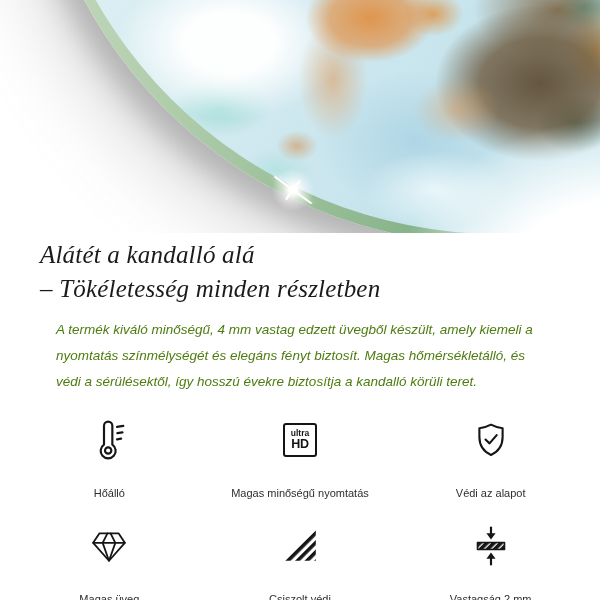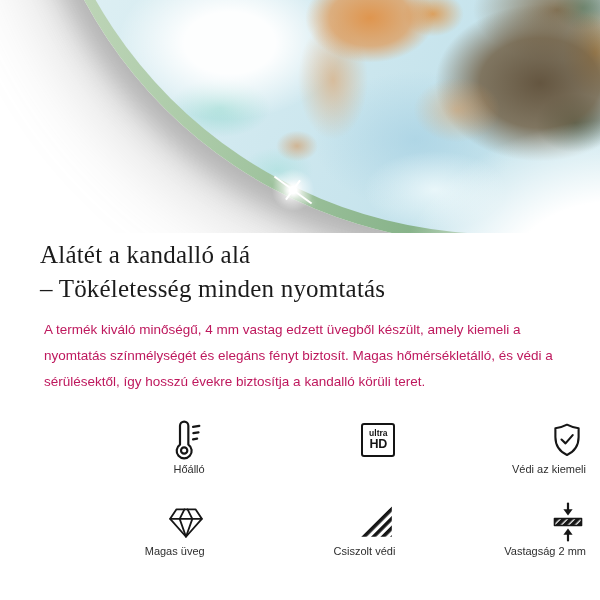--- a/index.html
+++ b/index.html
@@ -39,54 +39,54 @@
     pointer-events:none;
   }
   .sparkle{position:absolute;left:271px;top:168px;width:44px;height:44px;
     background:radial-gradient(circle at 50% 50%, #ffffff 12%, rgba(255,255,255,.55) 32%, rgba(255,255,255,0) 68%);}
   .sparkle::before,.sparkle::after{content:"";position:absolute;left:50%;top:50%;background:#ffffff;
     box-shadow:0 0 6px rgba(255,255,255,.95);}
   .sparkle::before{width:46px;height:2px;transform:translate(-50%,-50%) rotate(36deg);}
   .sparkle::after{width:24px;height:2px;transform:translate(-50%,-50%) rotate(-54deg);}
 
   
-  .intro{padding:5px 40px 0;}
+  .intro{padding:5px 40px 0;font-style:italic;}
   .page-title{
     font-family:"Liberation Serif","DejaVu Serif",serif;font-weight:400;
     font-size:25px;line-height:34px;color:#1b1b1b;margin:0;letter-spacing:.2px;
   }
   .description{
-    margin:11px 4px 0;max-width:535px;font-size:13.5px;line-height:26px;color:#be185d;
+    margin:11px 16px 0;max-width:535px;font-size:13.5px;line-height:26px;color:#4d7c0f;
   }
 
   
   .features{display:grid;grid-template-columns:1fr 1fr 1fr;row-gap:24px;margin:22px 14px 0;}
-  .feature{display:flex;flex-direction:column;align-items:flex-end;}
+  .feature{display:flex;flex-direction:column;align-items:center;}
   .icon-box{height:46px;display:flex;align-items:center;justify-content:center;}
-  .feature-label{margin-top:0;font-size:11px;color:#2e2e2e;}
+  .feature-label{margin-top:24px;font-size:11px;color:#2e2e2e;}
   svg.ic{stroke:#161616;fill:none;stroke-linecap:round;stroke-linejoin:round;}
   .uhd-box{width:30px;height:30px;border:2.2px solid #141414;border-radius:3px;
     display:flex;flex-direction:column;align-items:center;justify-content:center;color:#141414;}
   .uhd-top{font-size:8.5px;line-height:9px;font-weight:700;}
   .uhd-bottom{font-size:12.5px;line-height:13px;font-weight:800;letter-spacing:-.3px;}
 </style>
 </head>
 <body>
 
 <div class="hero">
   <div class="glass-edge"></div>
   <div class="glass-surface"></div>
   <div class="sparkle"></div>
   <div class="hero-fade"></div>
 </div>
 
 <div class="intro">
   <h1 class="page-title">
     <span>Alátét a kandalló alá</span><br>
-    <span>– Tökéletesség minden nyomtatás</span>
+    <span>– Tökéletesség minden részletben</span>
   </h1>
   <p class="description">A termék kiváló minőségű, 4 mm vastag edzett üvegből készült, amely kiemeli a nyomtatás színmélységét és elegáns fényt biztosít. Magas hőmérsékletálló, és védi a sérülésektől, így hosszú évekre biztosítja a kandalló körüli teret.</p>
 </div>
 
 <div class="features">
 
   <div class="feature">
     <div class="icon-box">
       <svg class="ic" width="40" height="40" viewBox="0 0 24 24" stroke-width="1.3">
         <path d="M14 14.76V3.5a2.5 2.5 0 0 0-5 0v11.26a4.5 4.5 0 1 0 5 0z"></path>
@@ -99,30 +99,31 @@
     <div class="feature-label">Hőálló</div>
   </div>
 
   <div class="feature">
     <div class="icon-box">
       <div class="uhd-box">
         <span class="uhd-top">ultra</span>
         <span class="uhd-bottom">HD</span>
       </div>
     </div>
+    <div class="feature-label">Magas minőségű nyomtatás</div>
   </div>
 
   <div class="feature">
     <div class="icon-box">
       <svg class="ic" width="38" height="38" viewBox="0 0 36 36" stroke-width="2">
         <path d="M18 3.5 C14.5 5.4 10.8 6.4 7 6.8 V15.2 C7 23.4 11.5 29.2 18 32.2 C24.5 29.2 29 23.4 29 15.2 V6.8 C25.2 6.4 21.5 5.4 18 3.5 Z"></path>
         <path d="M12.8 17.6 L16.6 21.2 L23.4 13.4"></path>
       </svg>
     </div>
-    <div class="feature-label">Védi az kiemeli</div>
+    <div class="feature-label">Védi az alapot</div>
   </div>
 
   <div class="feature">
     <div class="icon-box">
       <svg class="ic" width="38" height="36" viewBox="0 0 36 34" stroke-width="1.7">
         <path d="M9 5 H27 L33 14 L18 31 L3 14 Z"></path>
         <path d="M16.5 5 L12 14 L18 31 L24 14 L19.5 5"></path>
         <line x1="3" y1="14" x2="33" y2="14"></line>
       </svg>
     </div>

